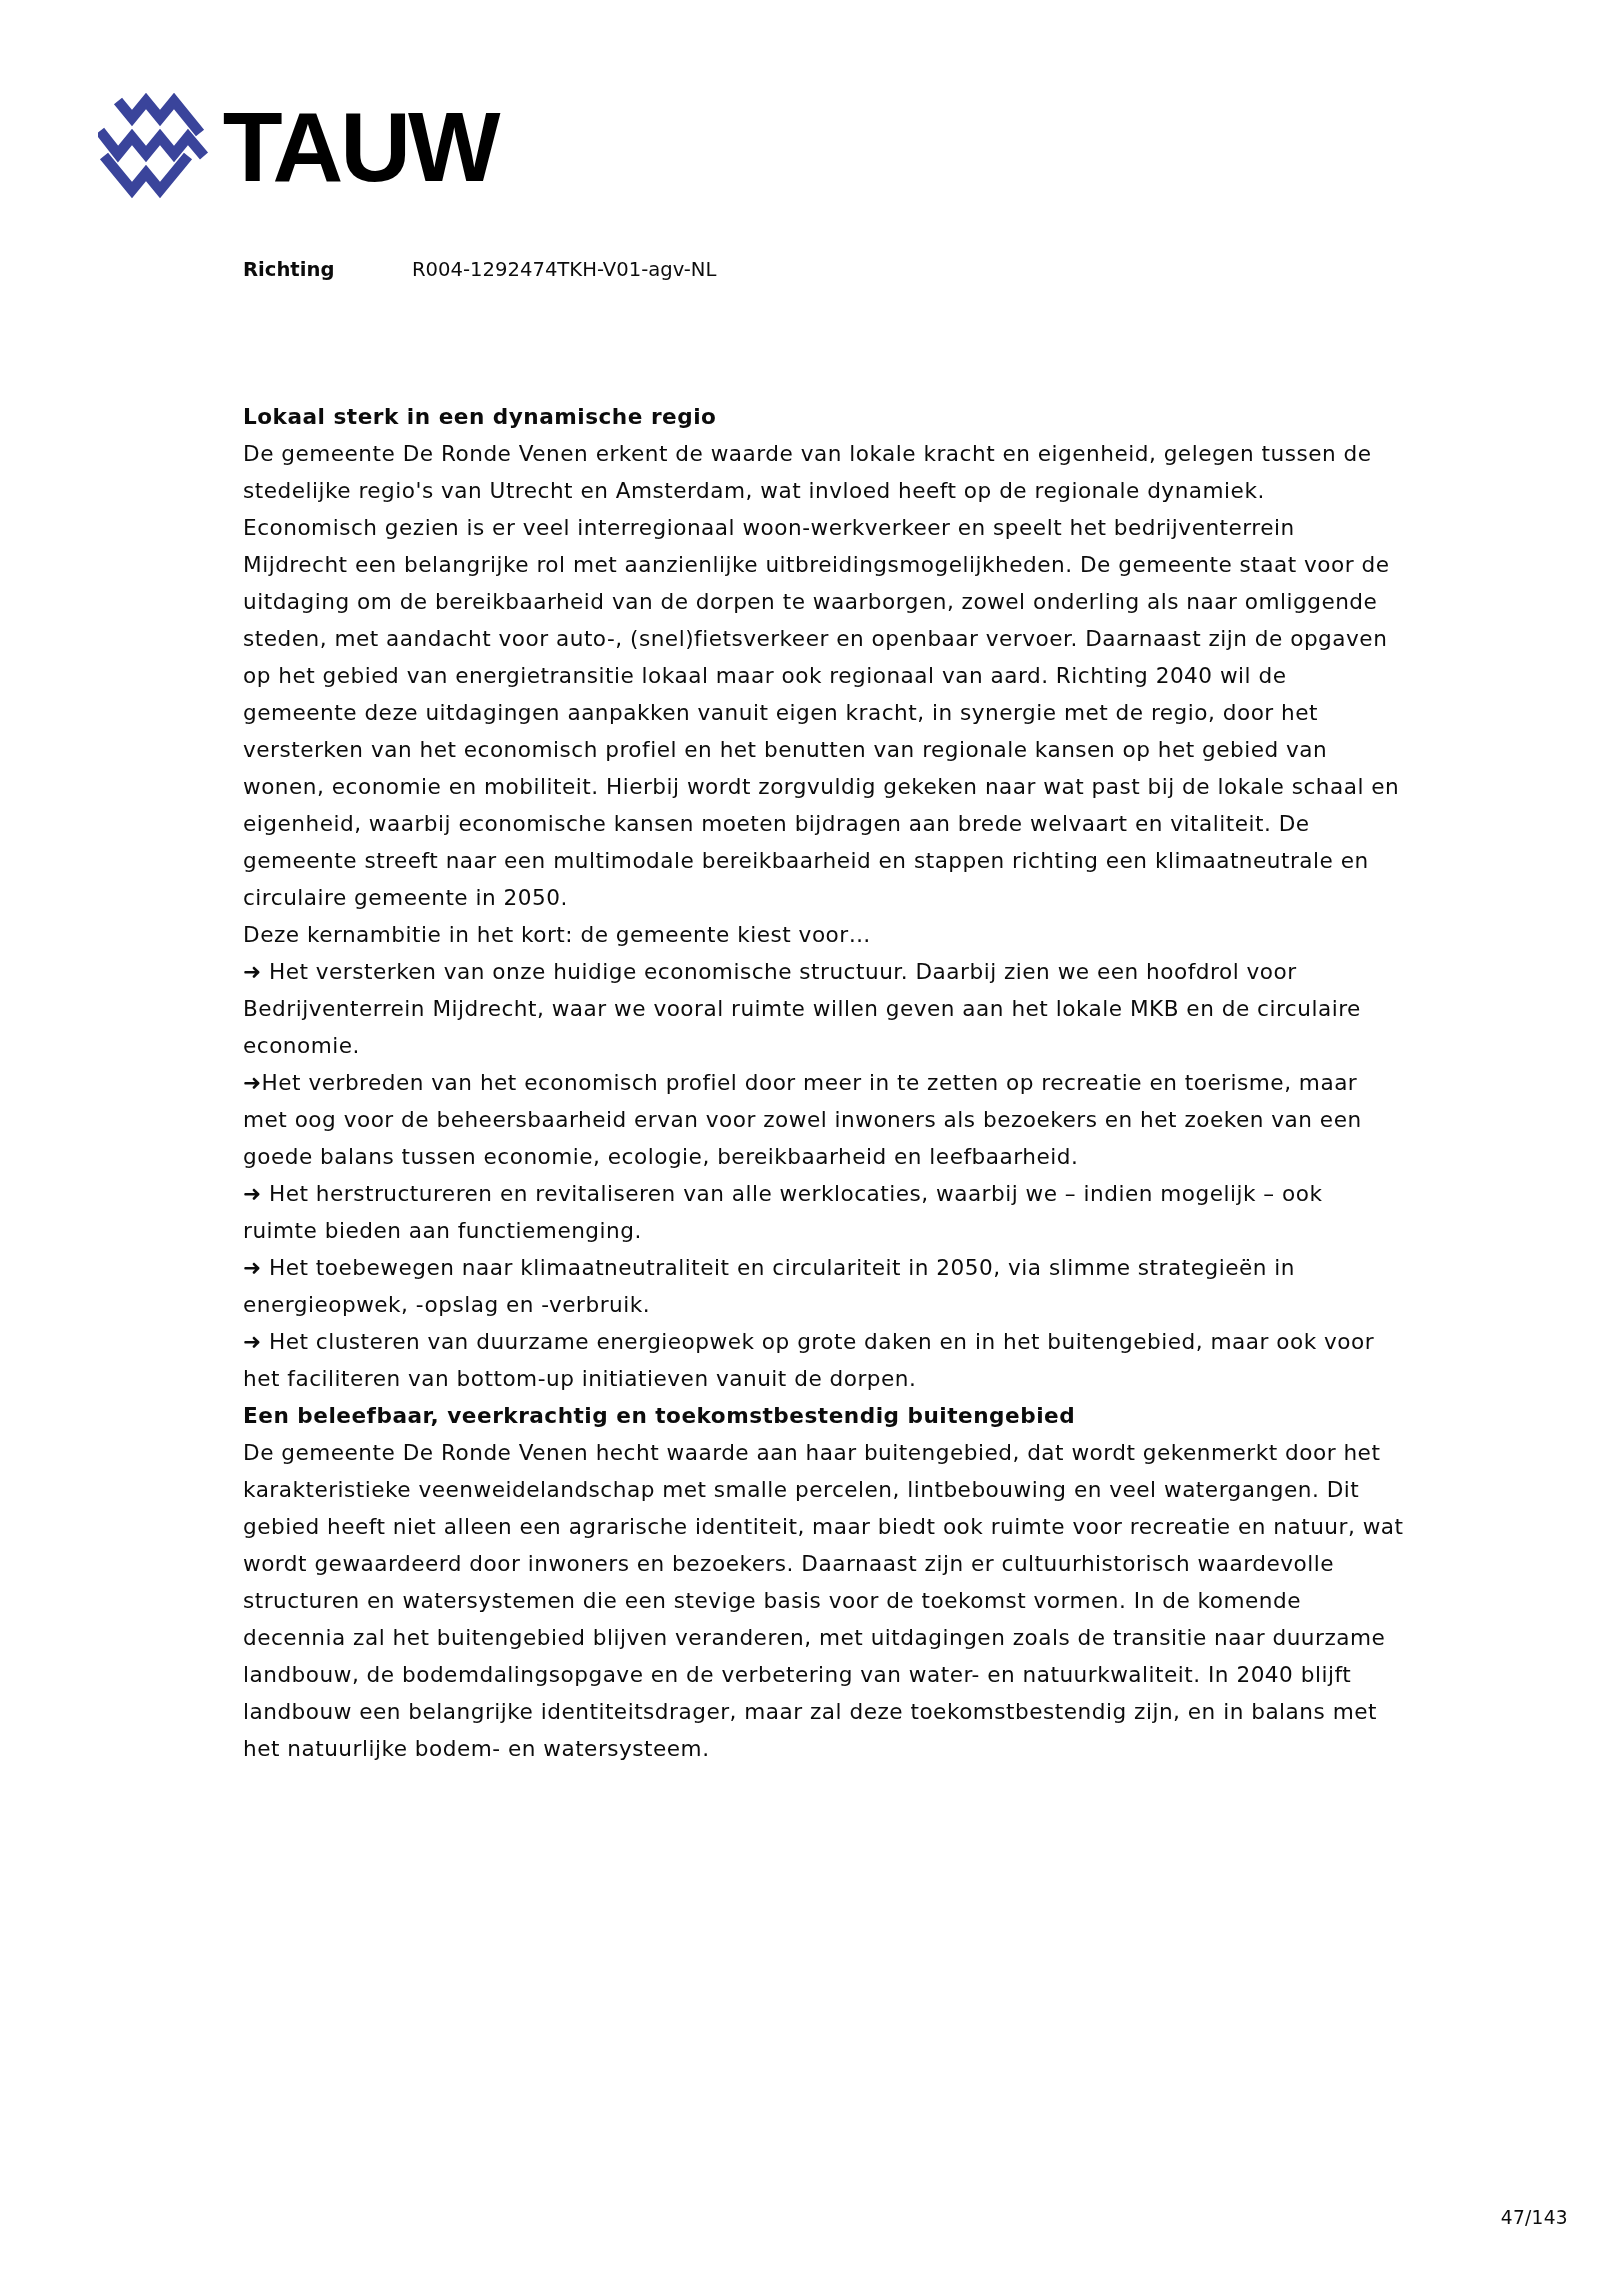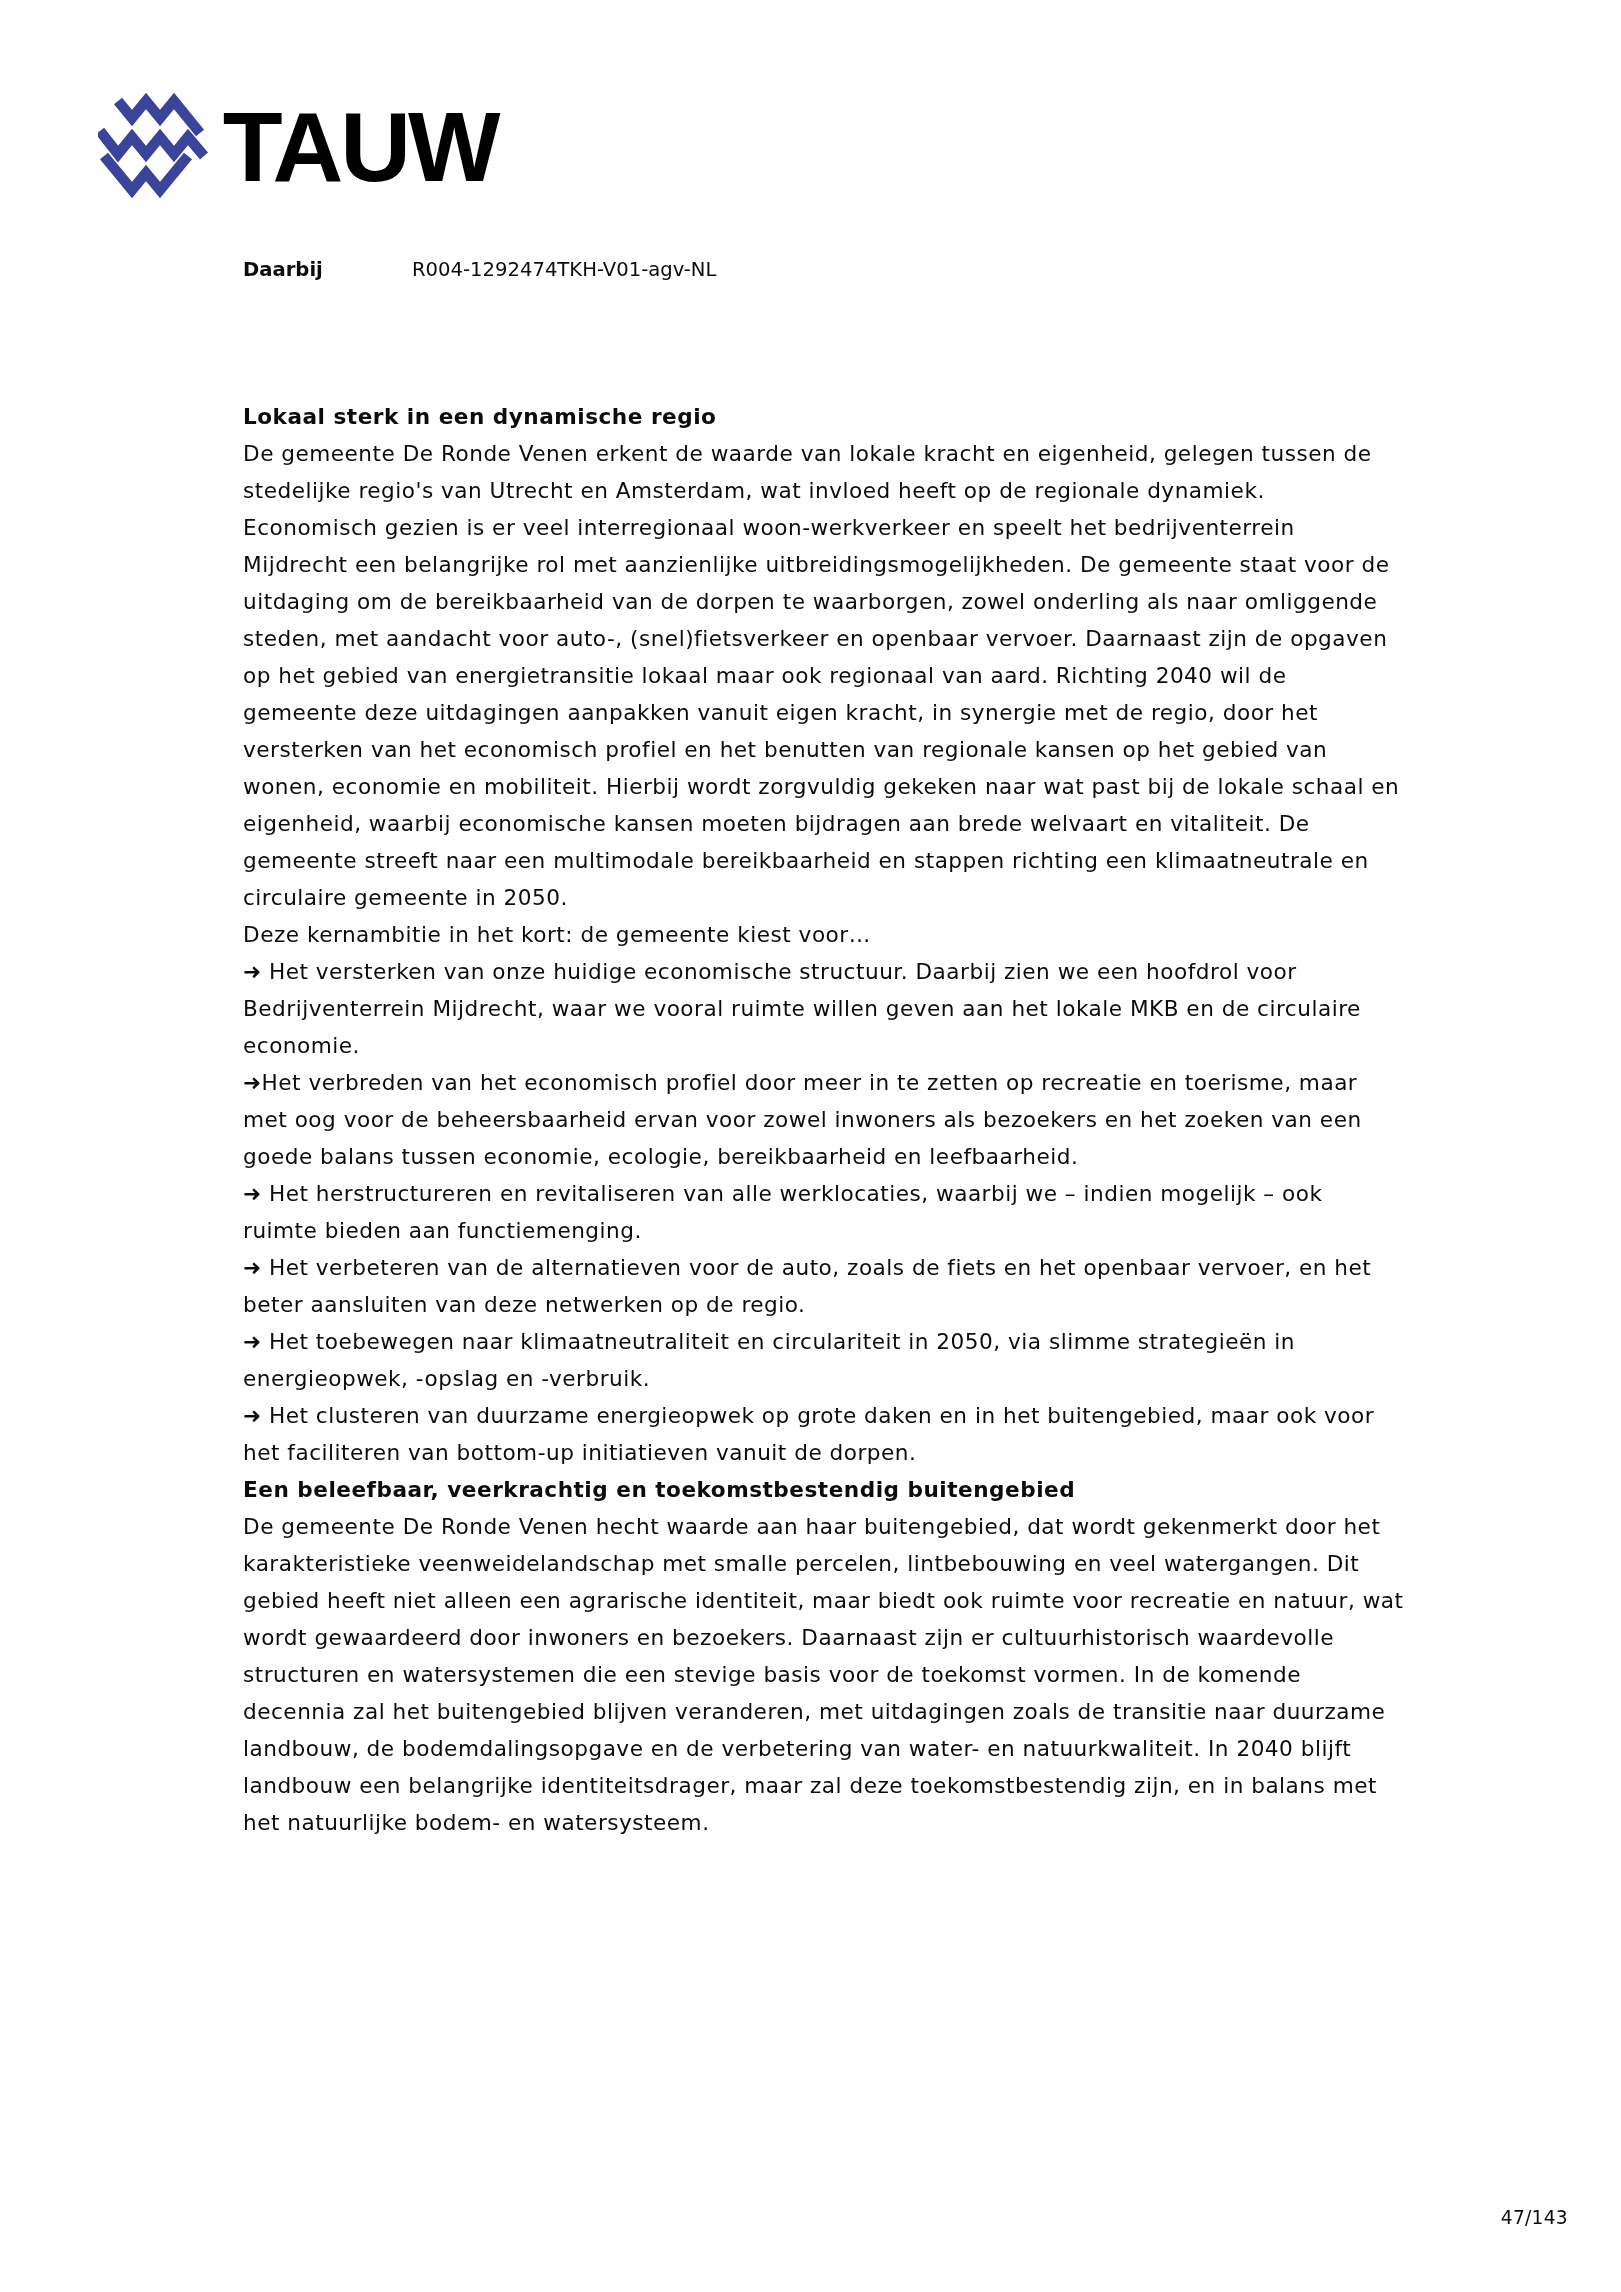--- a/index.html
+++ b/index.html
@@ -65,33 +65,32 @@
 <header class="logo-block">
   <svg class="logo-icon" viewBox="0 0 112 108" fill="none" stroke-width="10.5" stroke-linejoin="miter" stroke-miterlimit="6" stroke-linecap="butt">
     <path d="M 20 8 L 34 25 L 48 8 L 62 25 L 76 8 L 102 40" stroke="#3a449b"></path>
     <path d="M 2 38 L 20 61 L 34 44 L 48 61 L 62 44 L 76 61 L 90 44 L 106 63" stroke="#3a449b"></path>
     <path d="M 6 63 L 34 97 L 48 80 L 62 97 L 90 63" stroke="#3a449b"></path>
   </svg>
   <div class="wordmark">TAUW</div>
 </header>
 
 <div class="kenmerk-row">
-  <span class="kenmerk-label">Daarbij</span><span class="kenmerk-value">R004-1292474TKH-V01-agv-NL</span>
+  <span class="kenmerk-label">Richting</span><span class="kenmerk-value">R004-1292474TKH-V01-agv-NL</span>
 </div>
 
 <main class="content">
   <h3>Lokaal sterk in een dynamische regio</h3>
   <p>De gemeente De Ronde Venen erkent de waarde van lokale kracht en eigenheid, gelegen tussen de stedelijke regio's van Utrecht en Amsterdam, wat invloed heeft op de regionale dynamiek. Economisch gezien is er veel interregionaal woon-werkverkeer en speelt het bedrijventerrein Mijdrecht een belangrijke rol met aanzienlijke uitbreidingsmogelijkheden. De gemeente staat voor de uitdaging om de bereikbaarheid van de dorpen te waarborgen, zowel onderling als naar omliggende steden, met aandacht voor auto-, (snel)fietsverkeer en openbaar vervoer. Daarnaast zijn de opgaven op het gebied van energietransitie lokaal maar ook regionaal van aard. Richting 2040 wil de gemeente deze uitdagingen aanpakken vanuit eigen kracht, in synergie met de regio, door het versterken van het economisch profiel en het benutten van regionale kansen op het gebied van wonen, economie en mobiliteit. Hierbij wordt zorgvuldig gekeken naar wat past bij de lokale schaal en eigenheid, waarbij economische kansen moeten bijdragen aan brede welvaart en vitaliteit. De gemeente streeft naar een multimodale bereikbaarheid en stappen richting een klimaatneutrale en circulaire gemeente in 2050.</p>
 
   <p class="blk">Deze kernambitie in het kort: de gemeente kiest voor…</p>
 
   <p class="blk">➜ Het versterken van onze huidige economische structuur. Daarbij zien we een hoofdrol voor Bedrijventerrein Mijdrecht, waar we vooral ruimte willen geven aan het lokale MKB en de circulaire economie.</p>
   <p class="blk">➜Het verbreden van het economisch profiel door meer in te zetten op recreatie en toerisme, maar met oog voor de beheersbaarheid ervan voor zowel inwoners als bezoekers en het zoeken van een goede balans tussen economie, ecologie, bereikbaarheid en leefbaarheid.</p>
   <p class="blk">➜ Het herstructureren en revitaliseren van alle werklocaties, waarbij we – indien mogelijk – ook ruimte bieden aan functiemenging.</p>
-  <p class="blk">➜ Het verbeteren van de alternatieven voor de auto, zoals de fiets en het openbaar vervoer, en het beter aansluiten van deze netwerken op de regio.</p>
   <p class="blk">➜ Het toebewegen naar klimaatneutraliteit en circulariteit in 2050, via slimme strategieën in energieopwek, -opslag en -verbruik.</p>
   <p class="blk">➜ Het clusteren van duurzame energieopwek op grote daken en in het buitengebied, maar ook voor het faciliteren van bottom-up initiatieven vanuit de dorpen.</p>
 
   <h3 class="blk">Een beleefbaar, veerkrachtig en toekomstbestendig buitengebied</h3>
   <p>De gemeente De Ronde Venen hecht waarde aan haar buitengebied, dat wordt gekenmerkt door het karakteristieke veenweidelandschap met smalle percelen, lintbebouwing en veel watergangen. Dit gebied heeft niet alleen een agrarische identiteit, maar biedt ook ruimte voor recreatie en natuur, wat wordt gewaardeerd door inwoners en bezoekers. Daarnaast zijn er cultuurhistorisch waardevolle structuren en watersystemen die een stevige basis voor de toekomst vormen. In de komende decennia zal het buitengebied blijven veranderen, met uitdagingen zoals de transitie naar duurzame landbouw, de bodemdalingsopgave en de verbetering van water- en natuurkwaliteit. In 2040 blijft landbouw een belangrijke identiteitsdrager, maar zal deze toekomstbestendig zijn, en in balans met het natuurlijke bodem- en watersysteem.</p>
 </main>
 
 <footer class="page-footer">
   <span>47/143</span>
 </footer>

